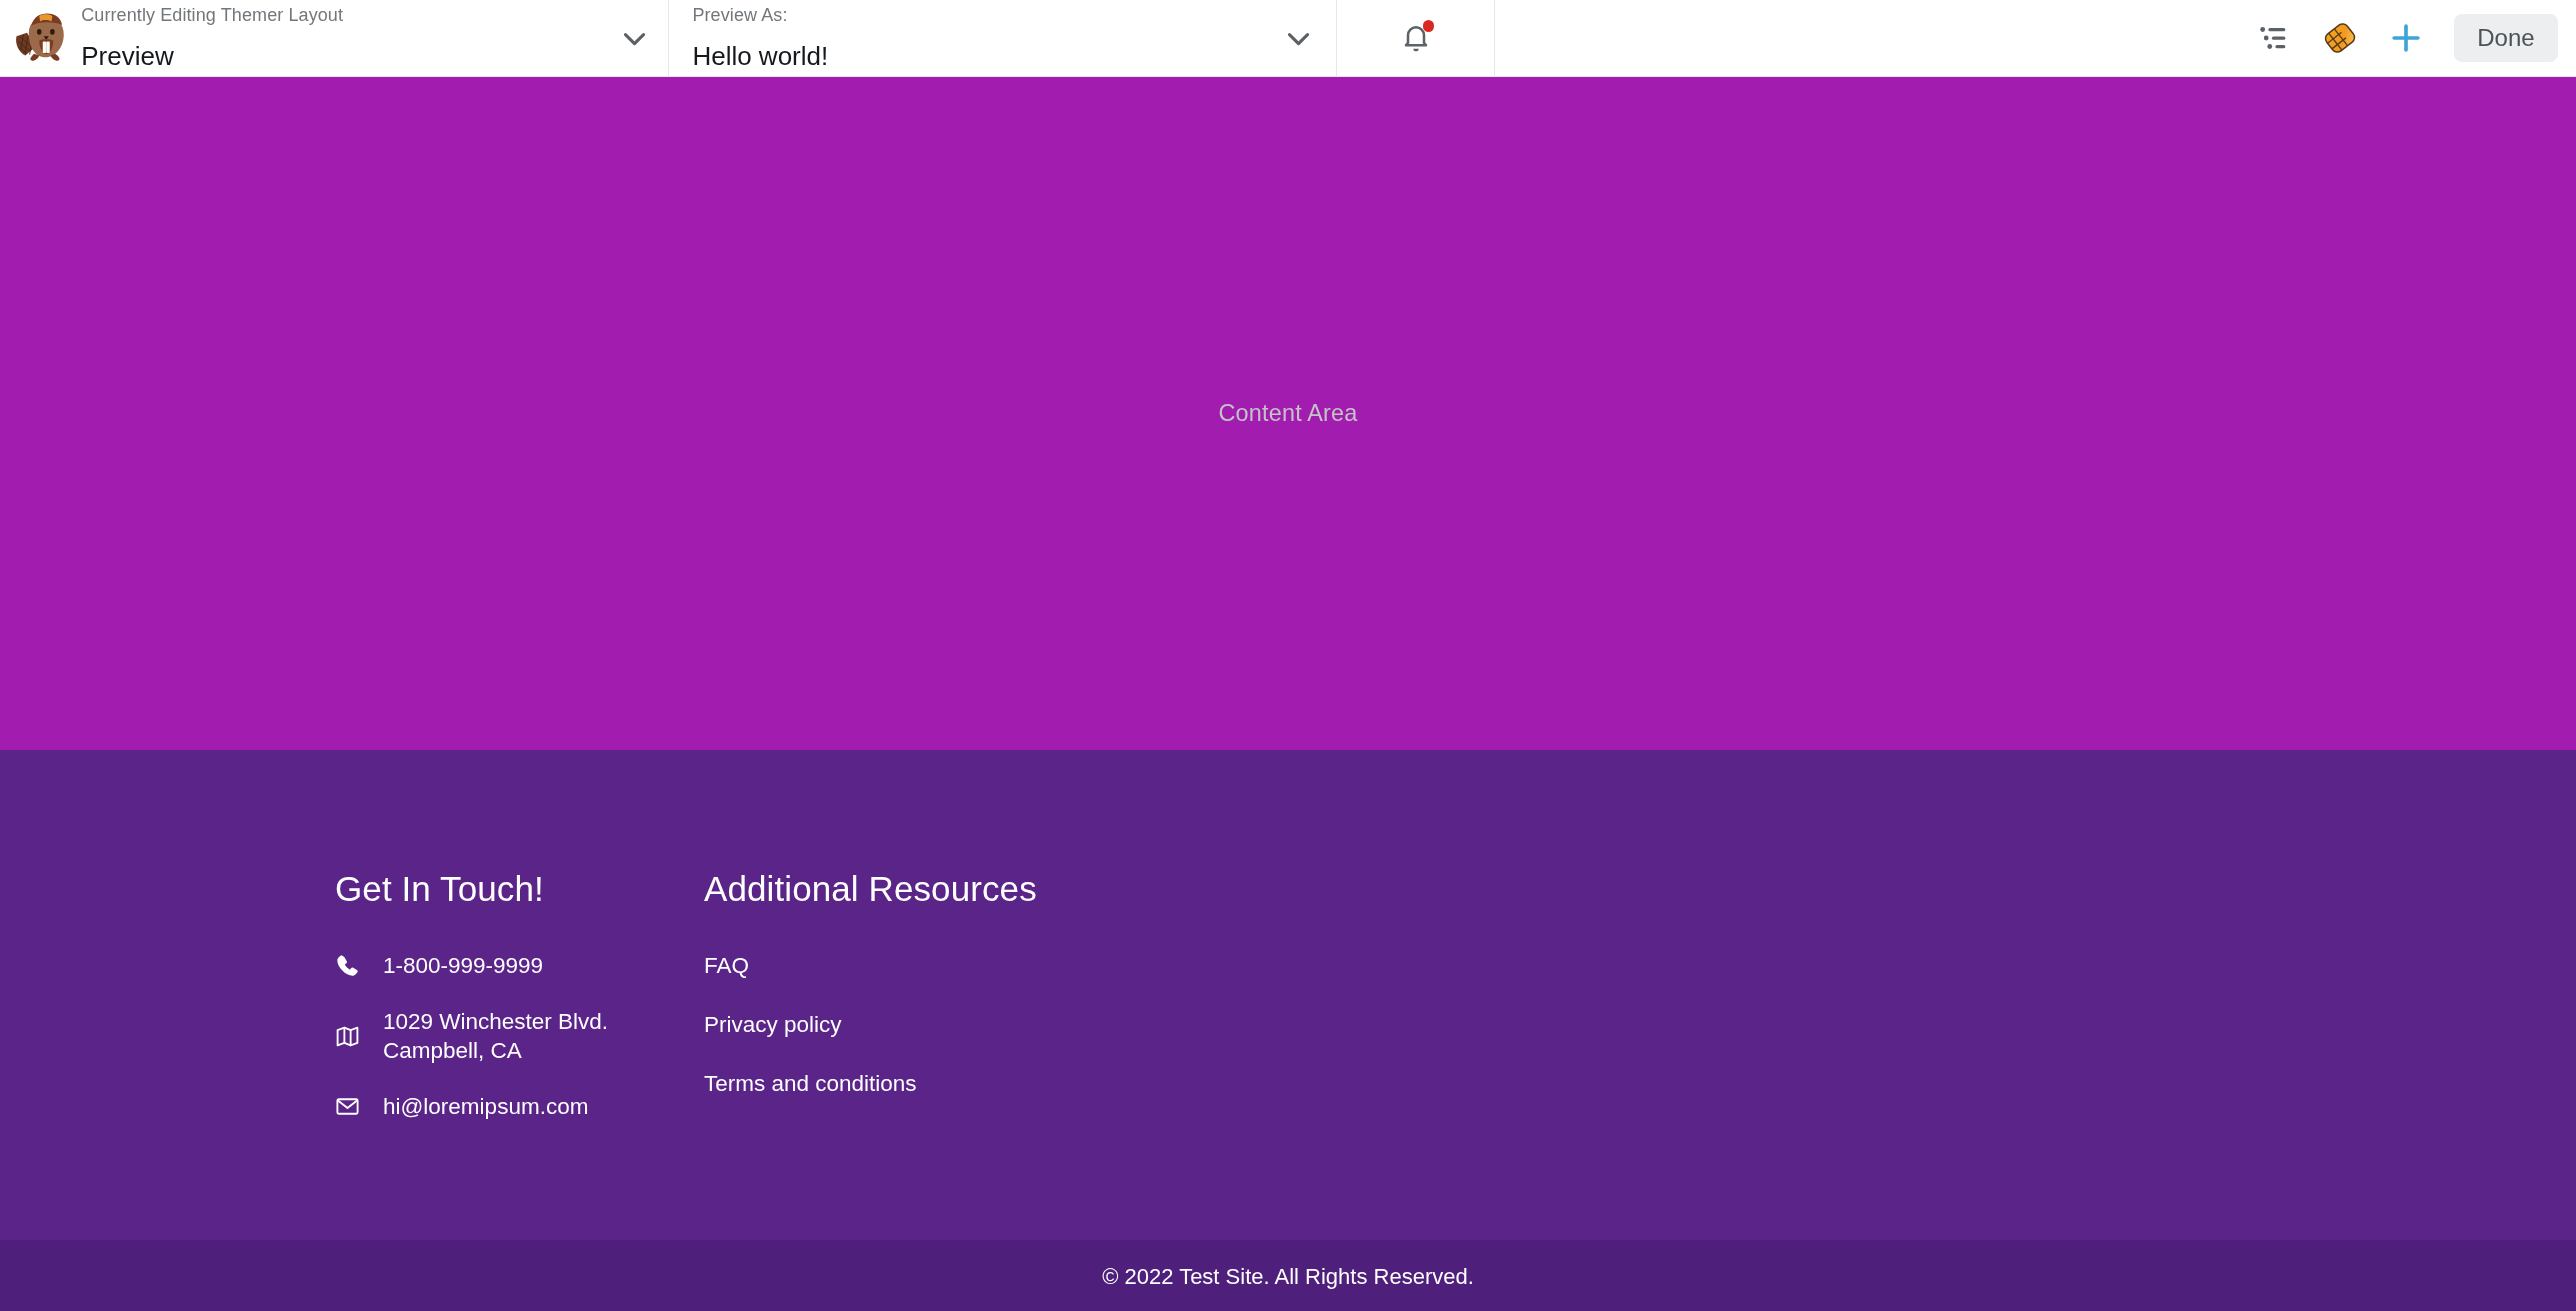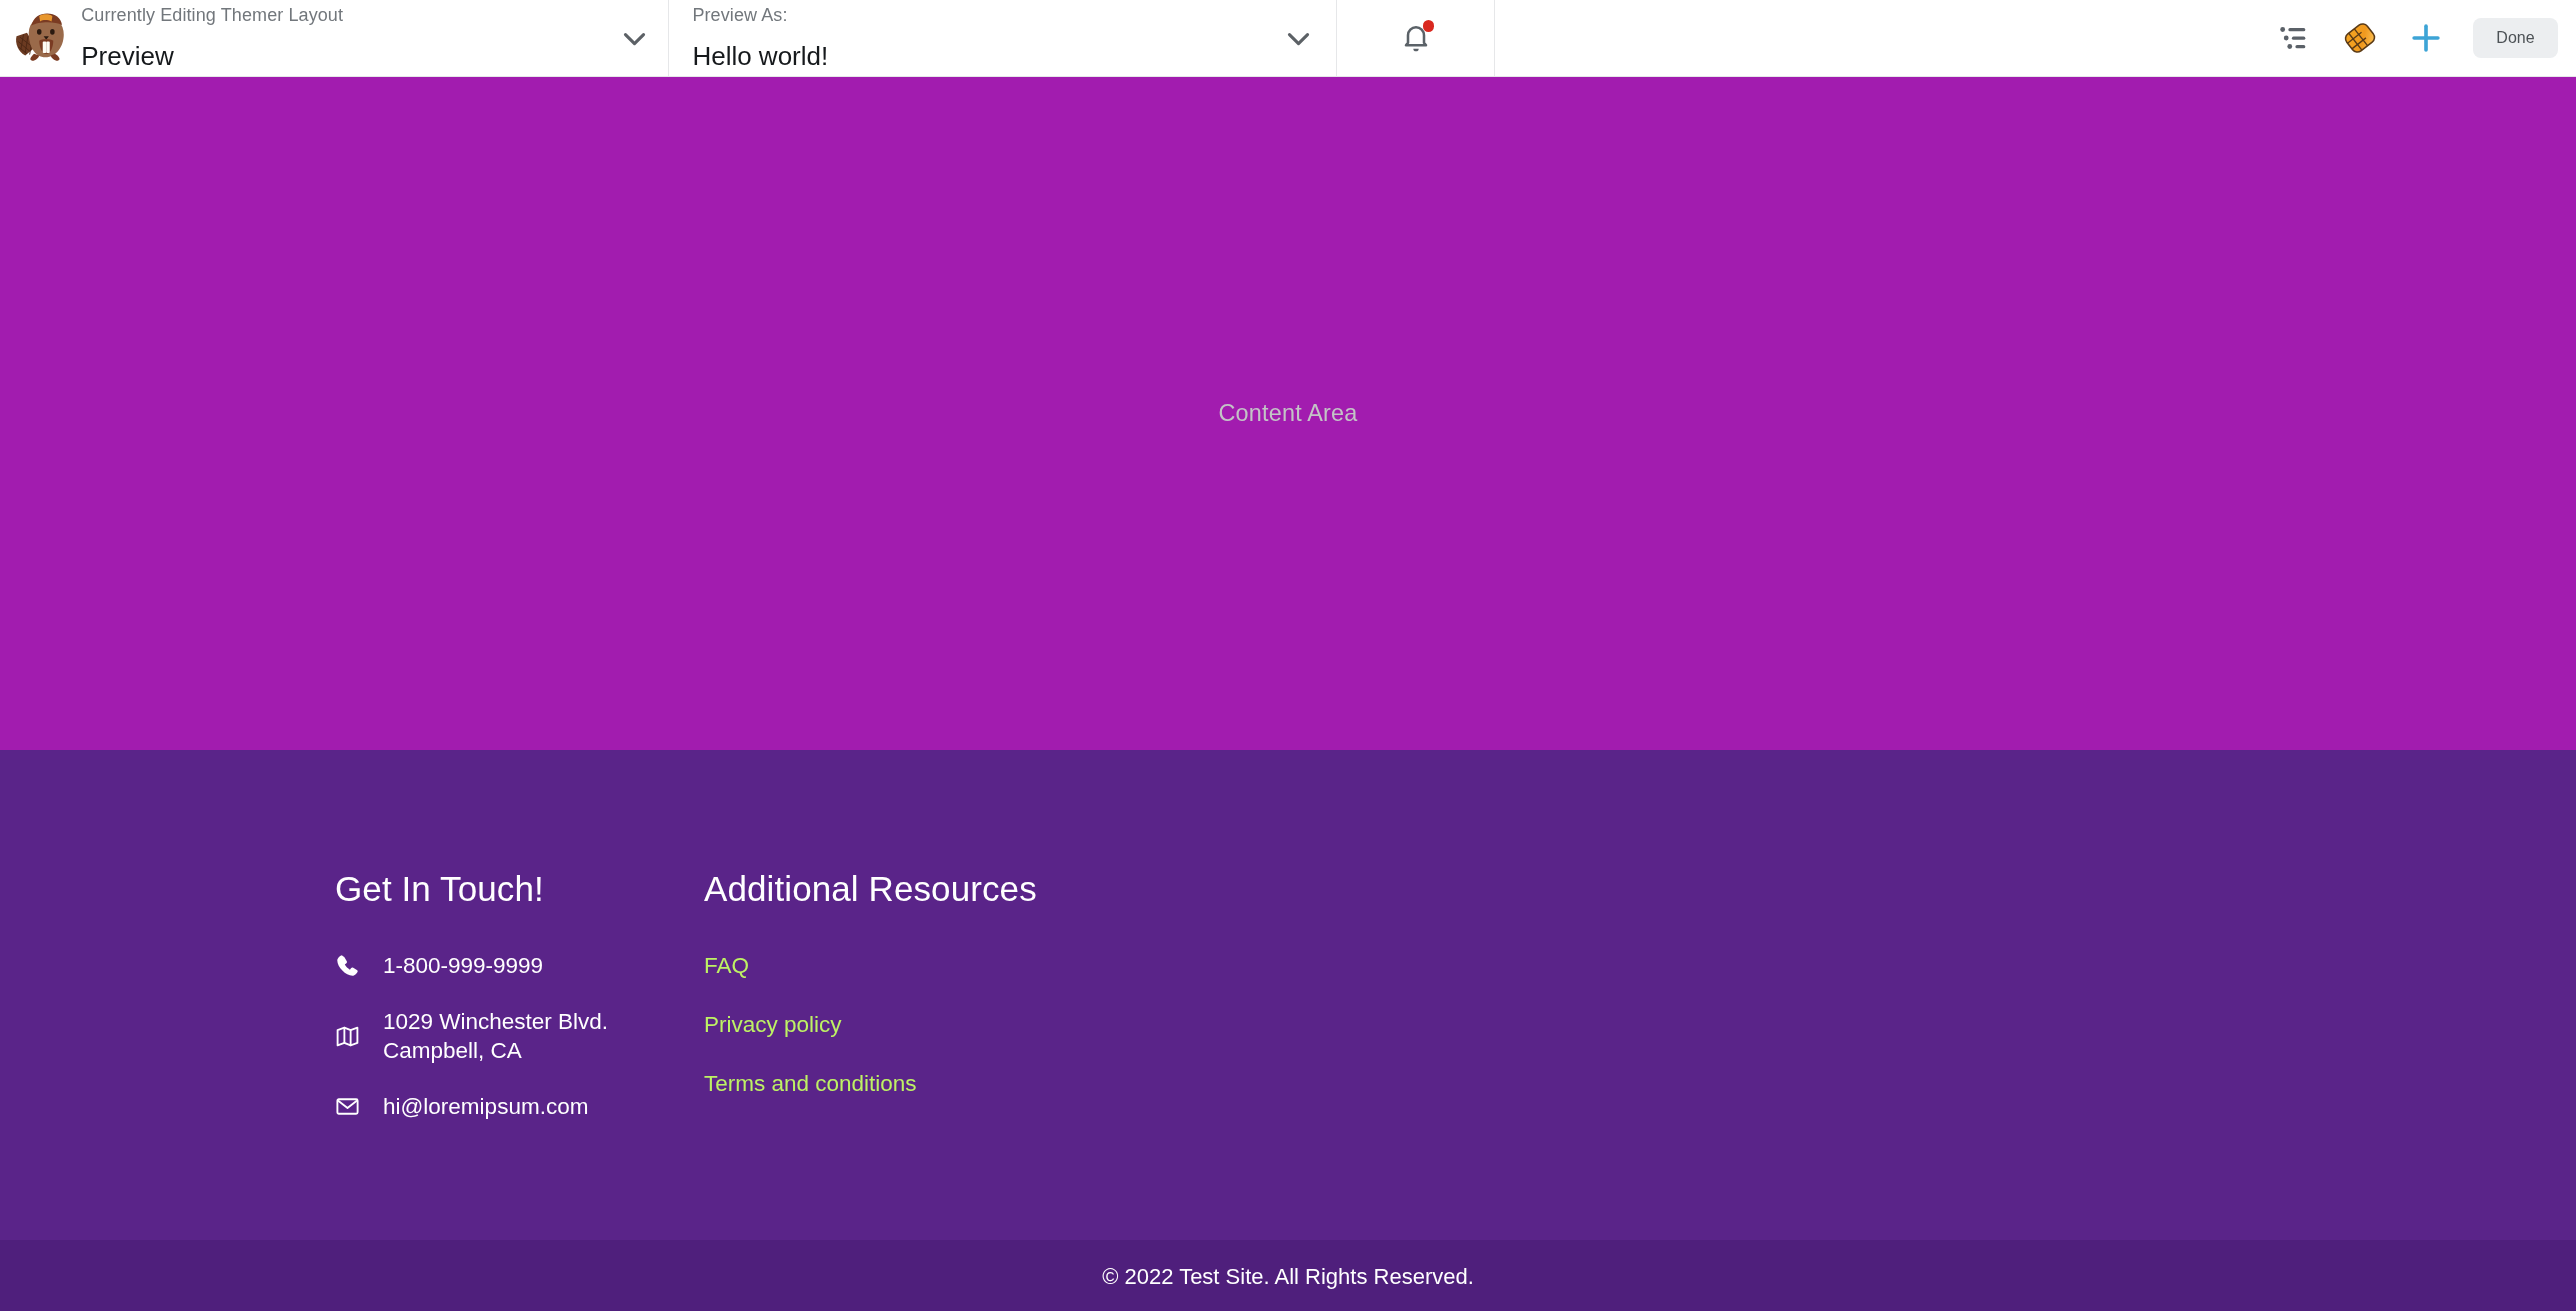--- a/index.html
+++ b/index.html
@@ -135,21 +135,21 @@
     background: none;
     border: none;
   }
 
   .done-btn {
     margin-left: 14.4px;
     background: #eceef0;
     border: none;
     border-radius: 8px;
     color: #4d5256;
-    font-size: 16px;
+    font-size: 24px;
     font-family: "Liberation Sans", sans-serif;
     padding: 11.7px 23.4px 12.6px 23.4px;
     cursor: pointer;
     line-height: 1;
   }
 
   
   .content-area {
     position: absolute;
     top: 77px; left: 0;
@@ -215,21 +215,21 @@
     margin-right: 16px;
     display: flex;
     align-items: center;
     justify-content: flex-start;
   }
   .contact-icon svg { display: block; }
 
   .link-list { list-style: none; }
   .link-list li { margin-bottom: 30px; }
   .link-list a {
-    color: #bef264;
+    color: #ffffff;
     font-size: 22.5px;
     line-height: 29px;
     text-decoration: none;
   }
 
   .about-text {
     color: #ffffff;
     font-size: 22.5px;
     line-height: 36px;
     max-width: 593px;

